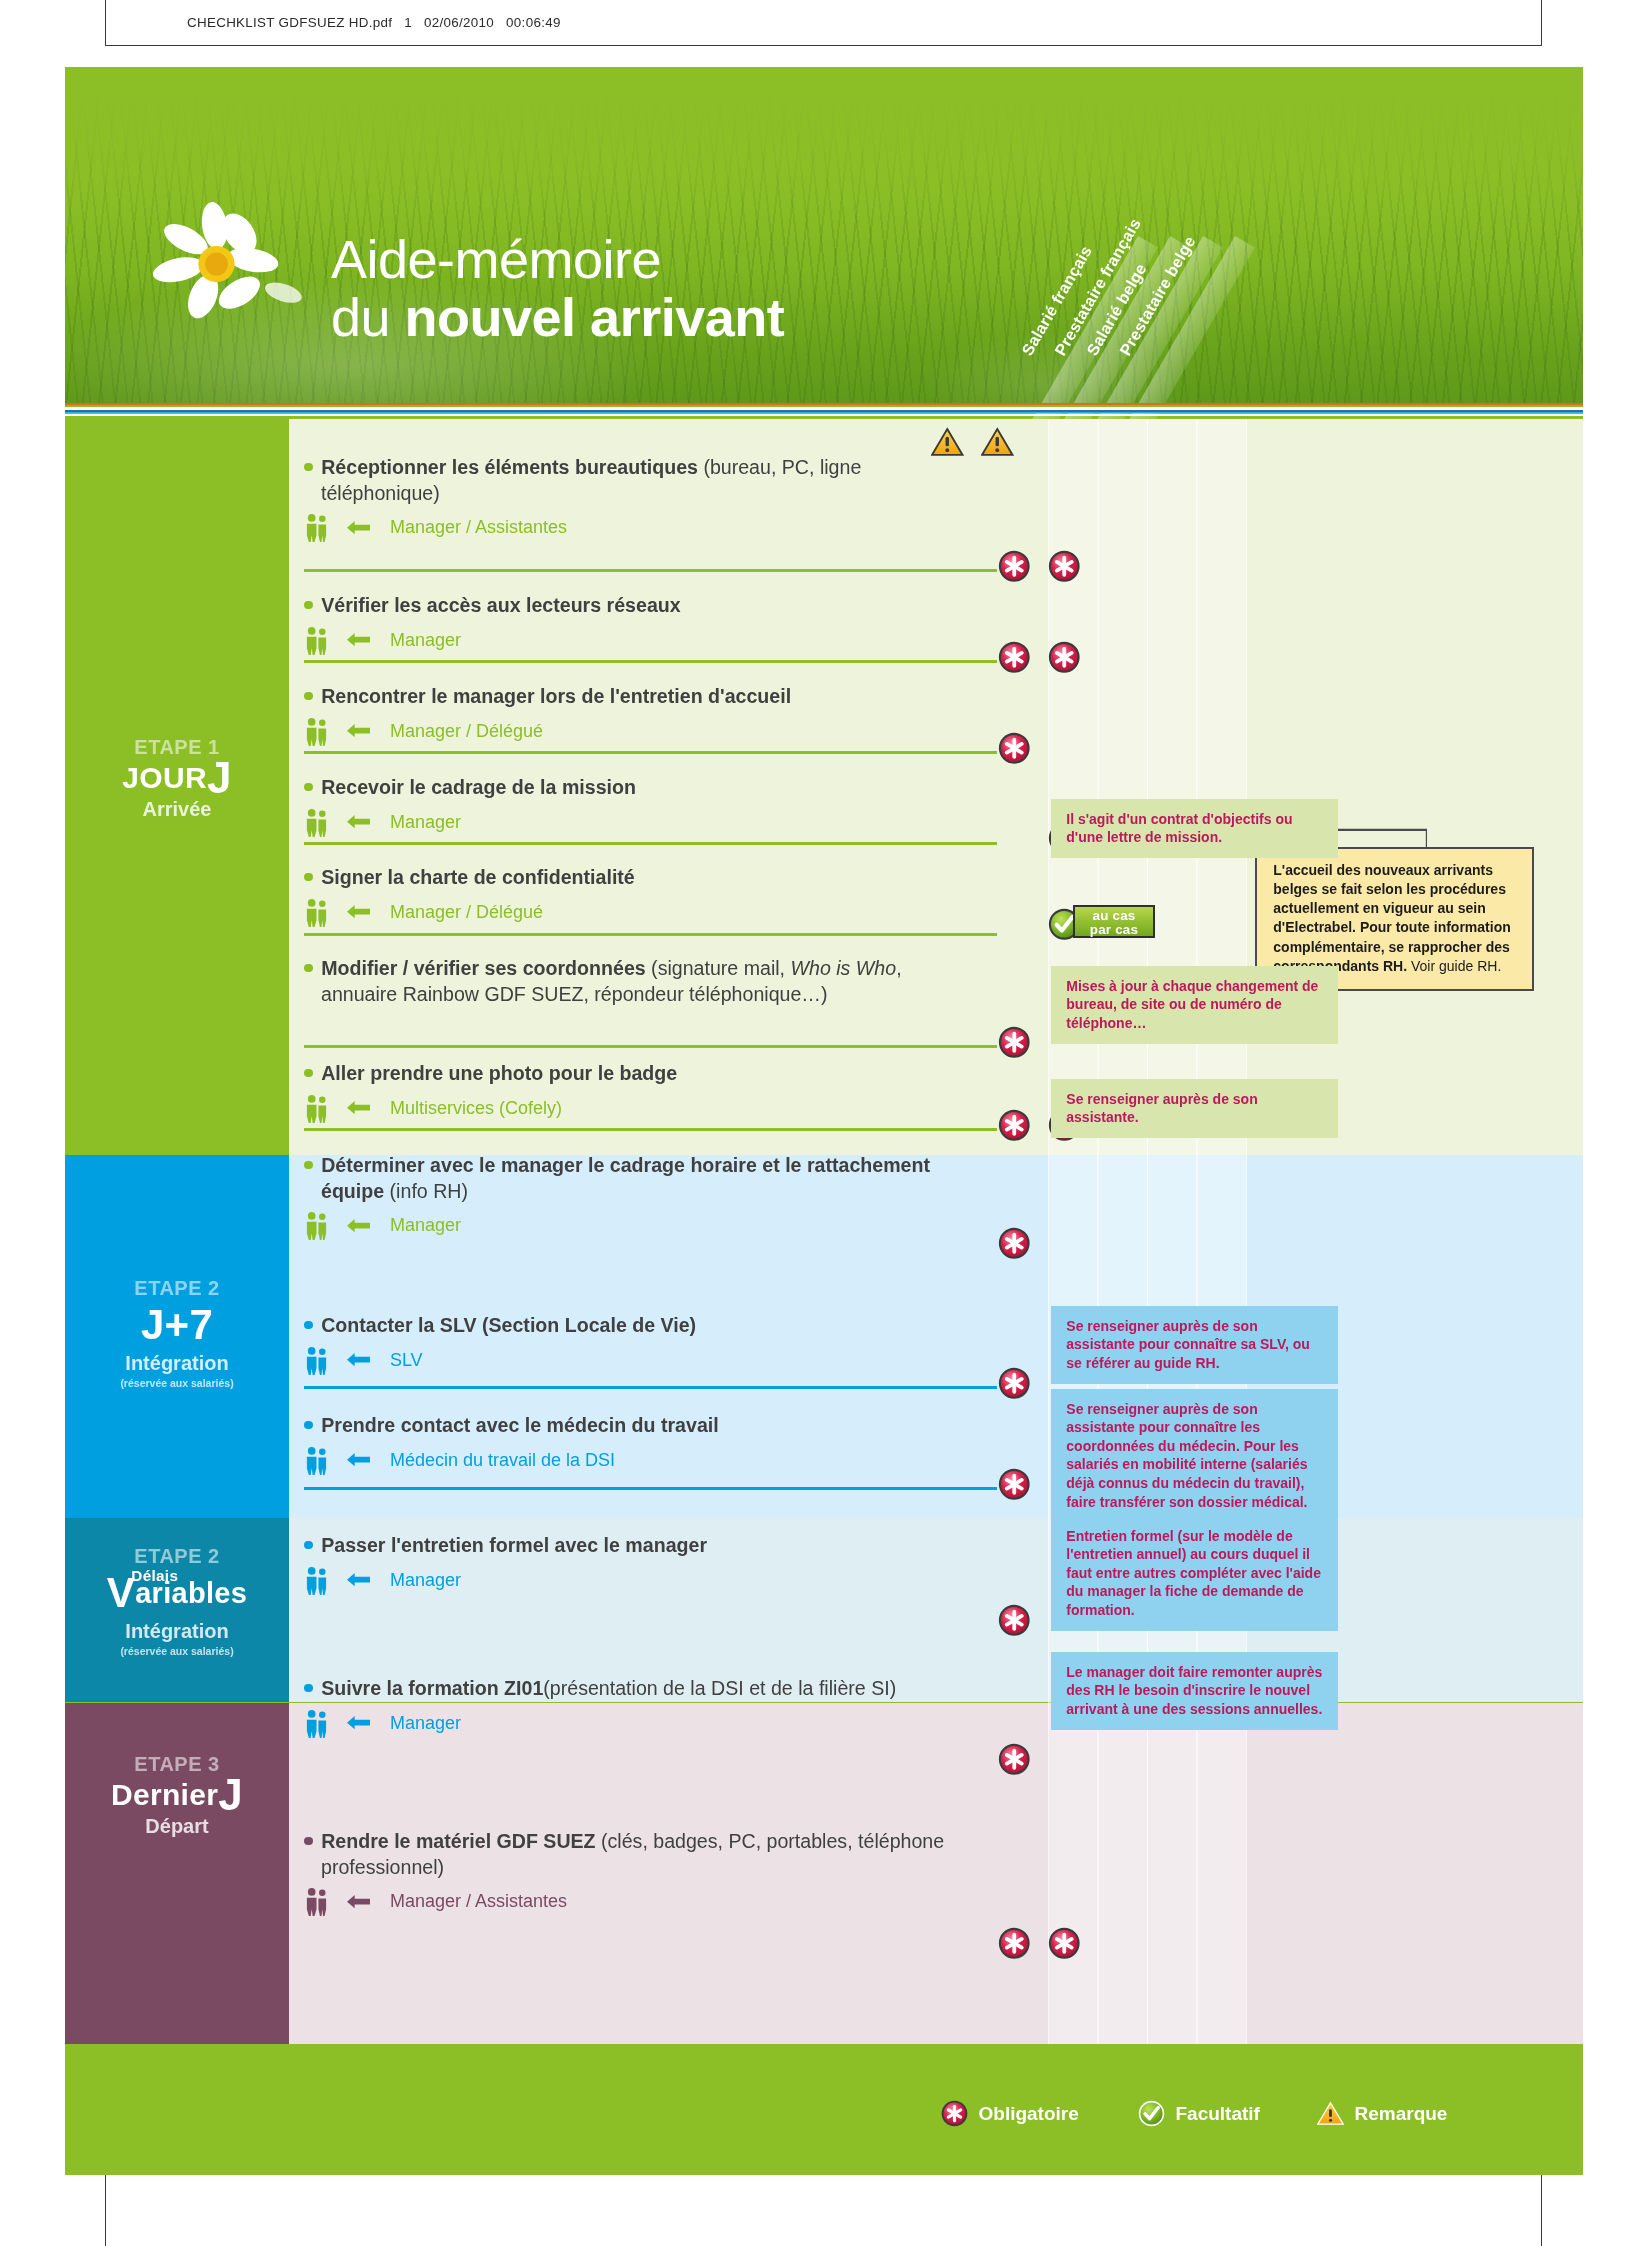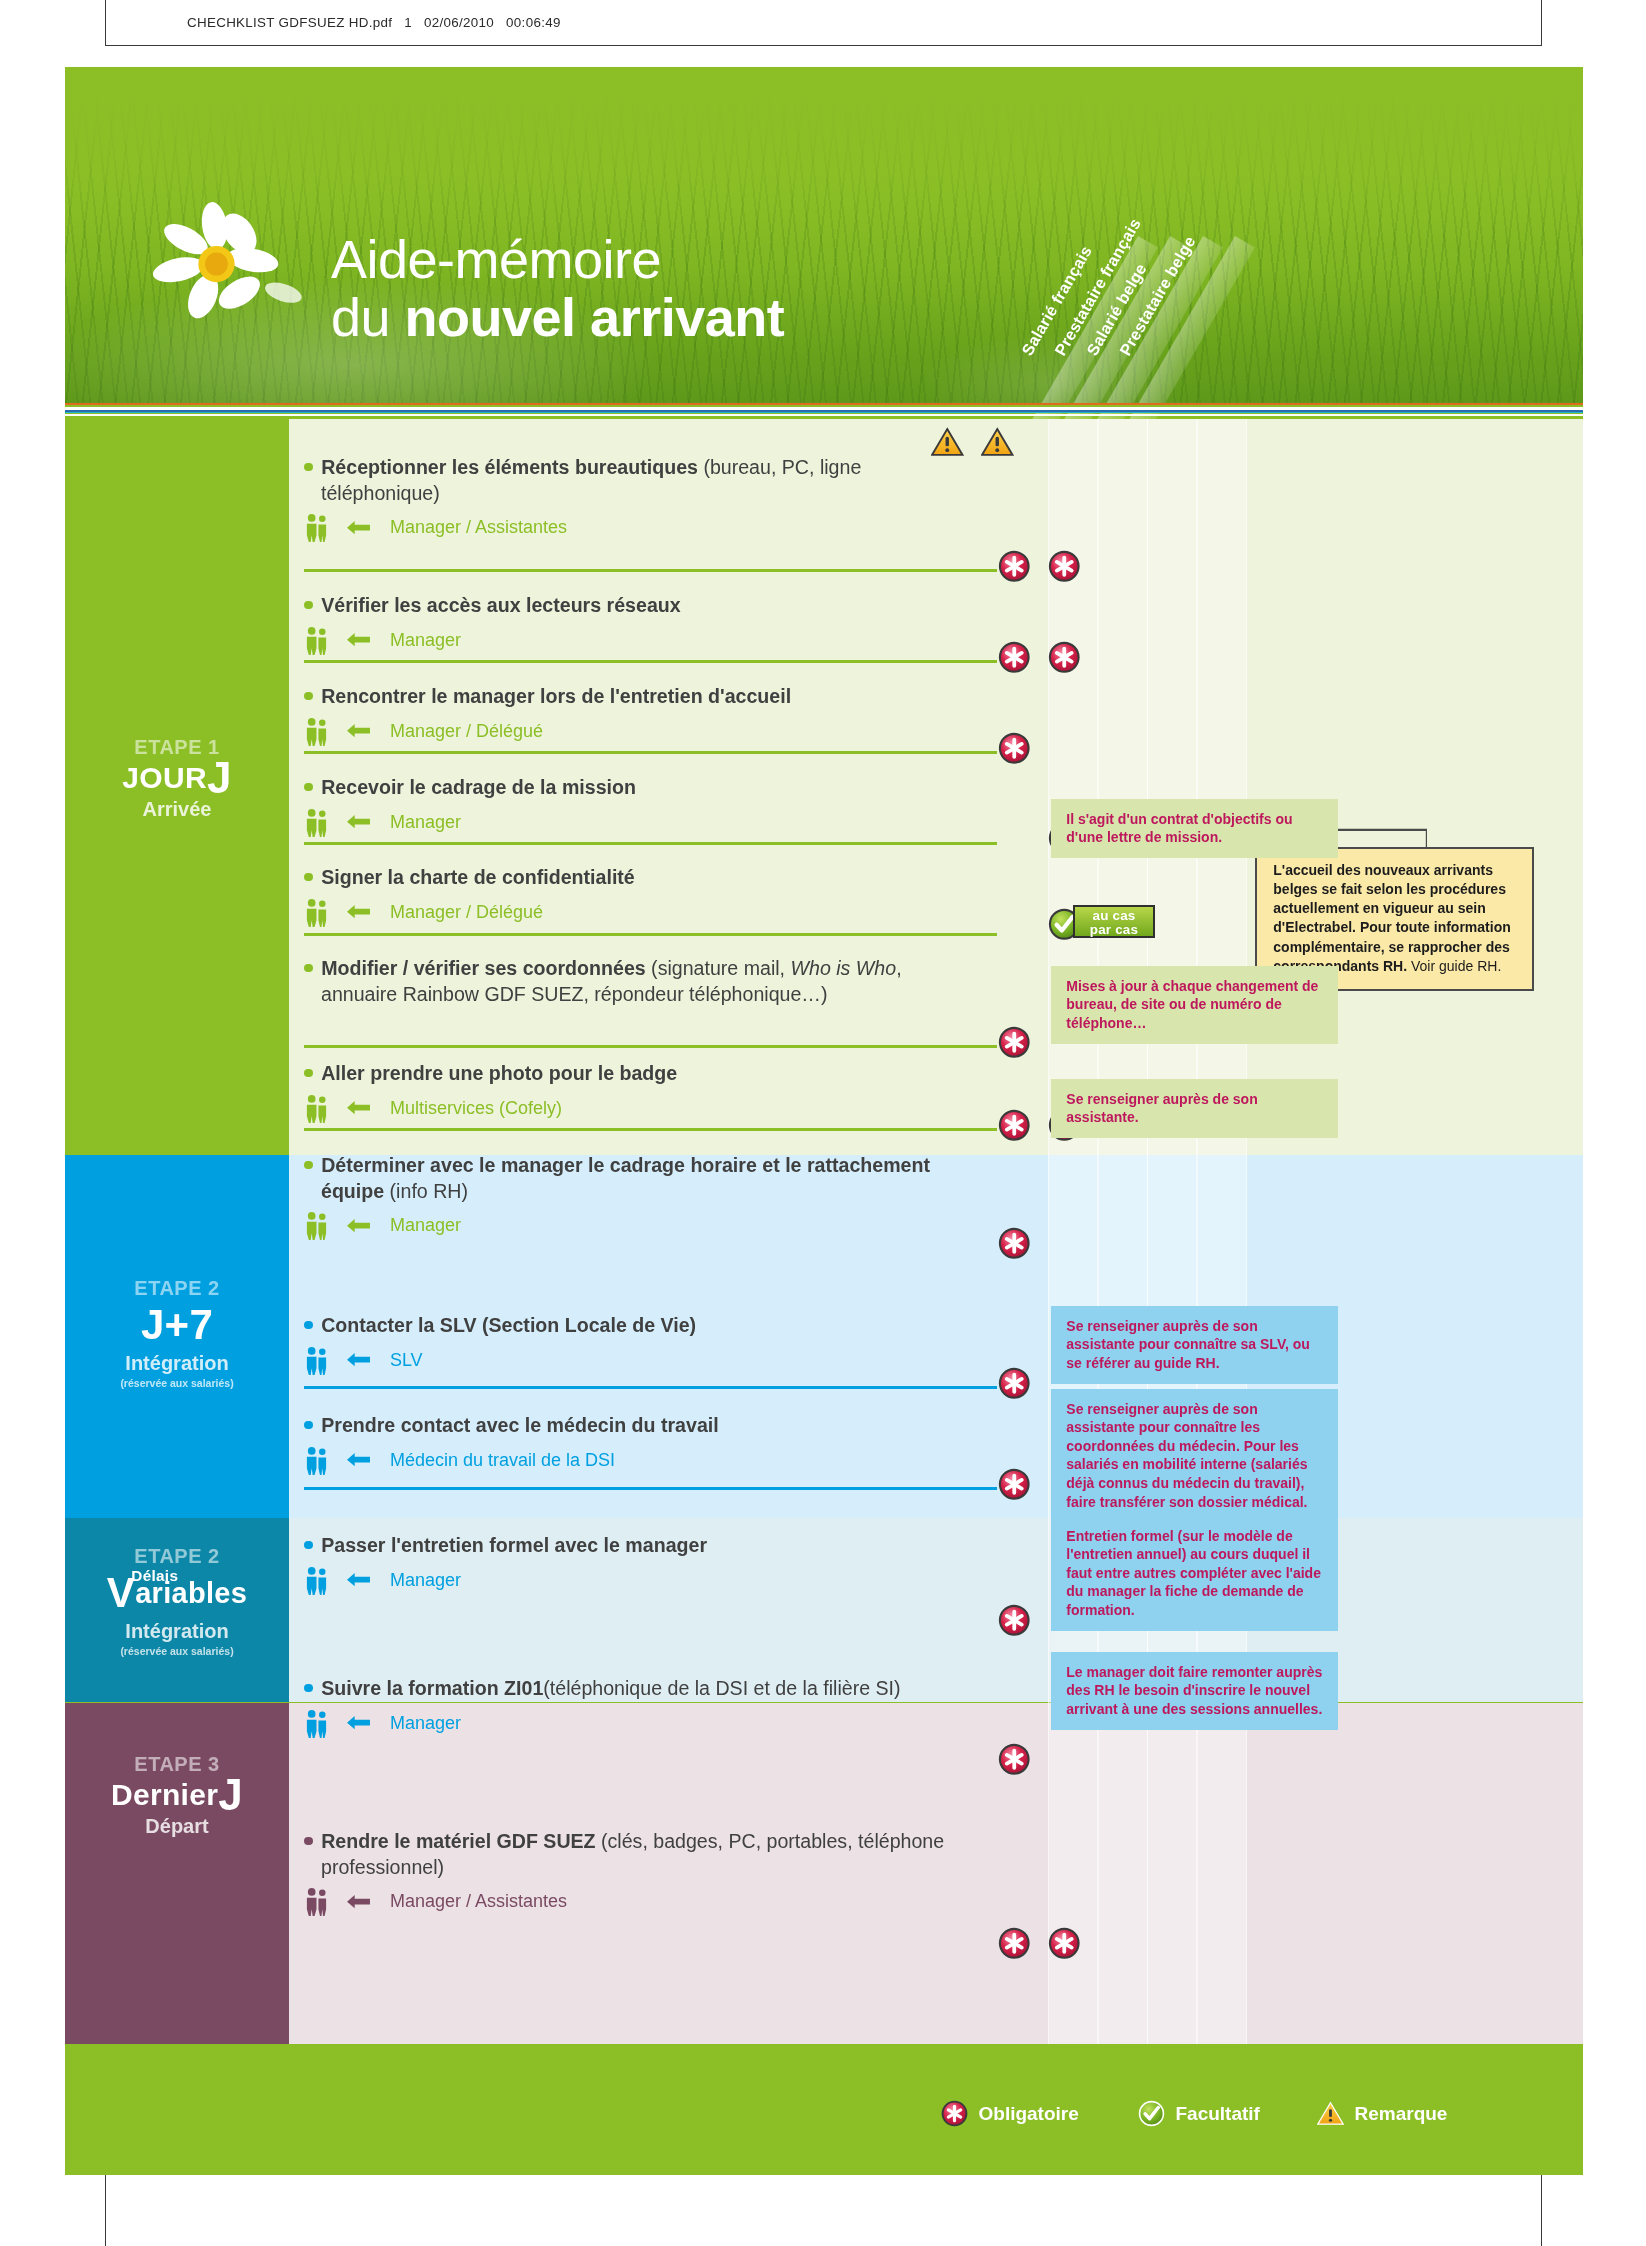--- a/index.html
+++ b/index.html
@@ -594,21 +594,21 @@
     <svg class="marker" style="left:933px; top:1185px;" viewBox="0 0 34 34">
         <circle cx="17" cy="17" r="15" fill="url(#gast)" stroke="#3a3a3a" stroke-width="2.2"></circle>
         <g fill="#fff">
           <rect x="15" y="6" width="4" height="22" rx="2"></rect>
           <rect x="15" y="6" width="4" height="22" rx="2" transform="rotate(60 17 17)"></rect>
           <rect x="15" y="6" width="4" height="22" rx="2" transform="rotate(120 17 17)"></rect>
         </g>
       </svg>
 
     <div class="task" style="top:1257px;">
-      <div class="task-text"><span class="bullet" style="background:#00a0e0;"></span><b>Suivre la formation ZI01</b><span class="reg">(téléphonique de la DSI et de la filière SI)</span></div>
+      <div class="task-text"><span class="bullet" style="background:#00a0e0;"></span><b>Suivre la formation ZI01</b><span class="reg">(présentation de la DSI et de la filière SI)</span></div>
       <div class="owner">
         <svg class="people" viewBox="0 0 26 30">
             <g fill="#00a0e0">
               <circle cx="8" cy="5" r="4"></circle>
               <path d="M3 11h10v12l-2 7H9l-1-7-1 7H5l-2-7z"></path>
               <circle cx="19" cy="6" r="3.4"></circle>
               <path d="M15 12h8v11l-1.6 7h-1.6l-.8-7-.8 7h-1.6L15 23z"></path>
             </g>
           </svg>
         <svg class="arrow-left" viewBox="0 0 24 16">

